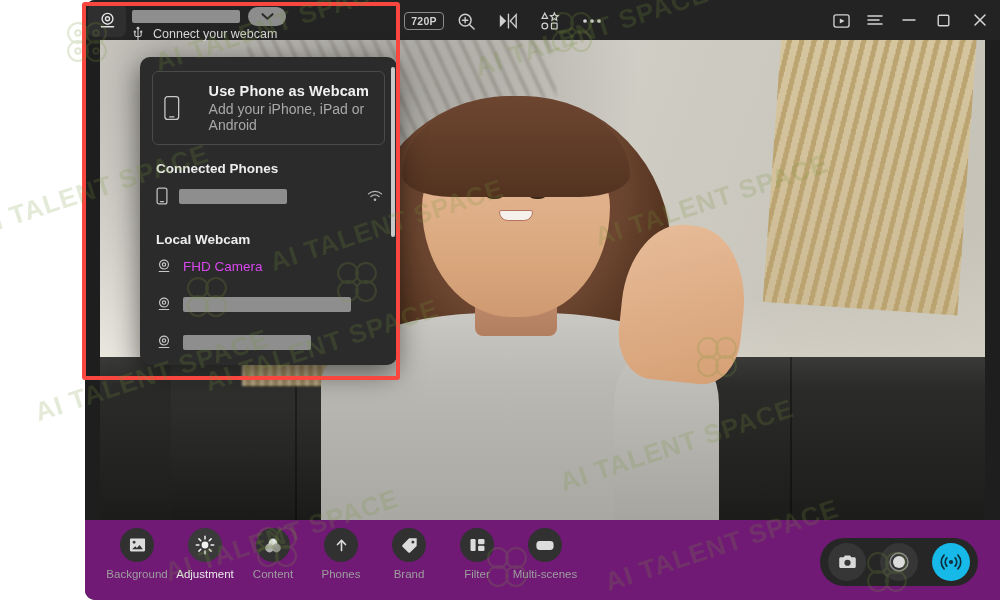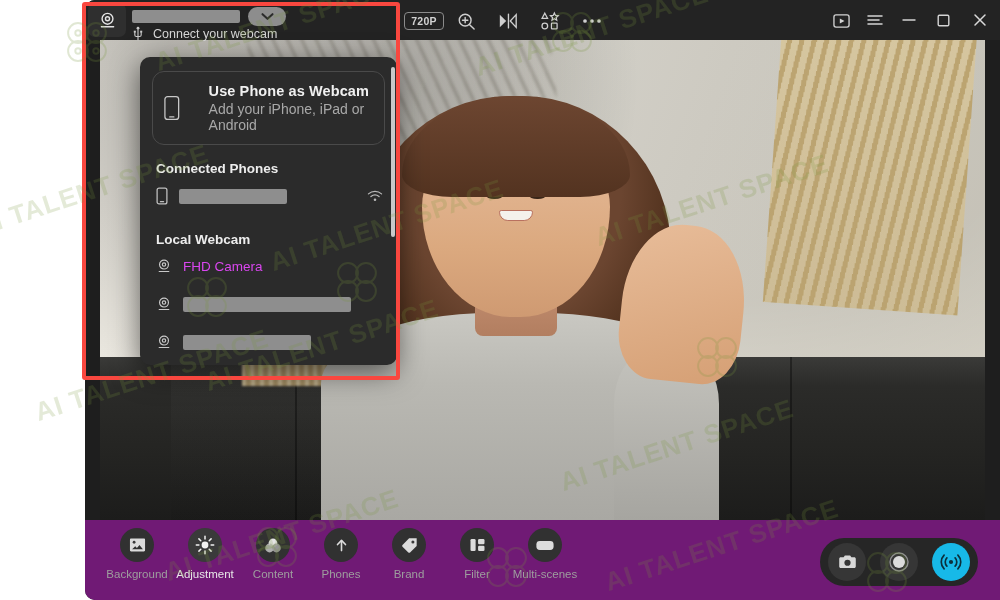--- a/index.html
+++ b/index.html
@@ -250,21 +250,21 @@
     background: #2b2b2b;
     border-radius: 10px;
     z-index: 35;
     box-shadow: 0 8px 28px rgba(0,0,0,.55);
     overflow: hidden;
     padding: 12px 0 0 0;
   }
   .use-phone-card {
     margin: 2px 12px 0 12px;
     border: 1px solid #4a4a4a;
-    border-radius: 12px;
+    border-radius: 6px;
     padding: 11px 10px;
     display: flex; align-items: center; gap: 28px;
   }
   .upc-title { color:#f0f0f0; font-size:14.5px; font-weight:700; letter-spacing:.1px; }
   .upc-sub { color:#a8a8a8; font-size:14px; margin-top:2px; }
 
   .sec-title {
     color: #ededed;
     font-size: 13.5px;
     font-weight: 700;

